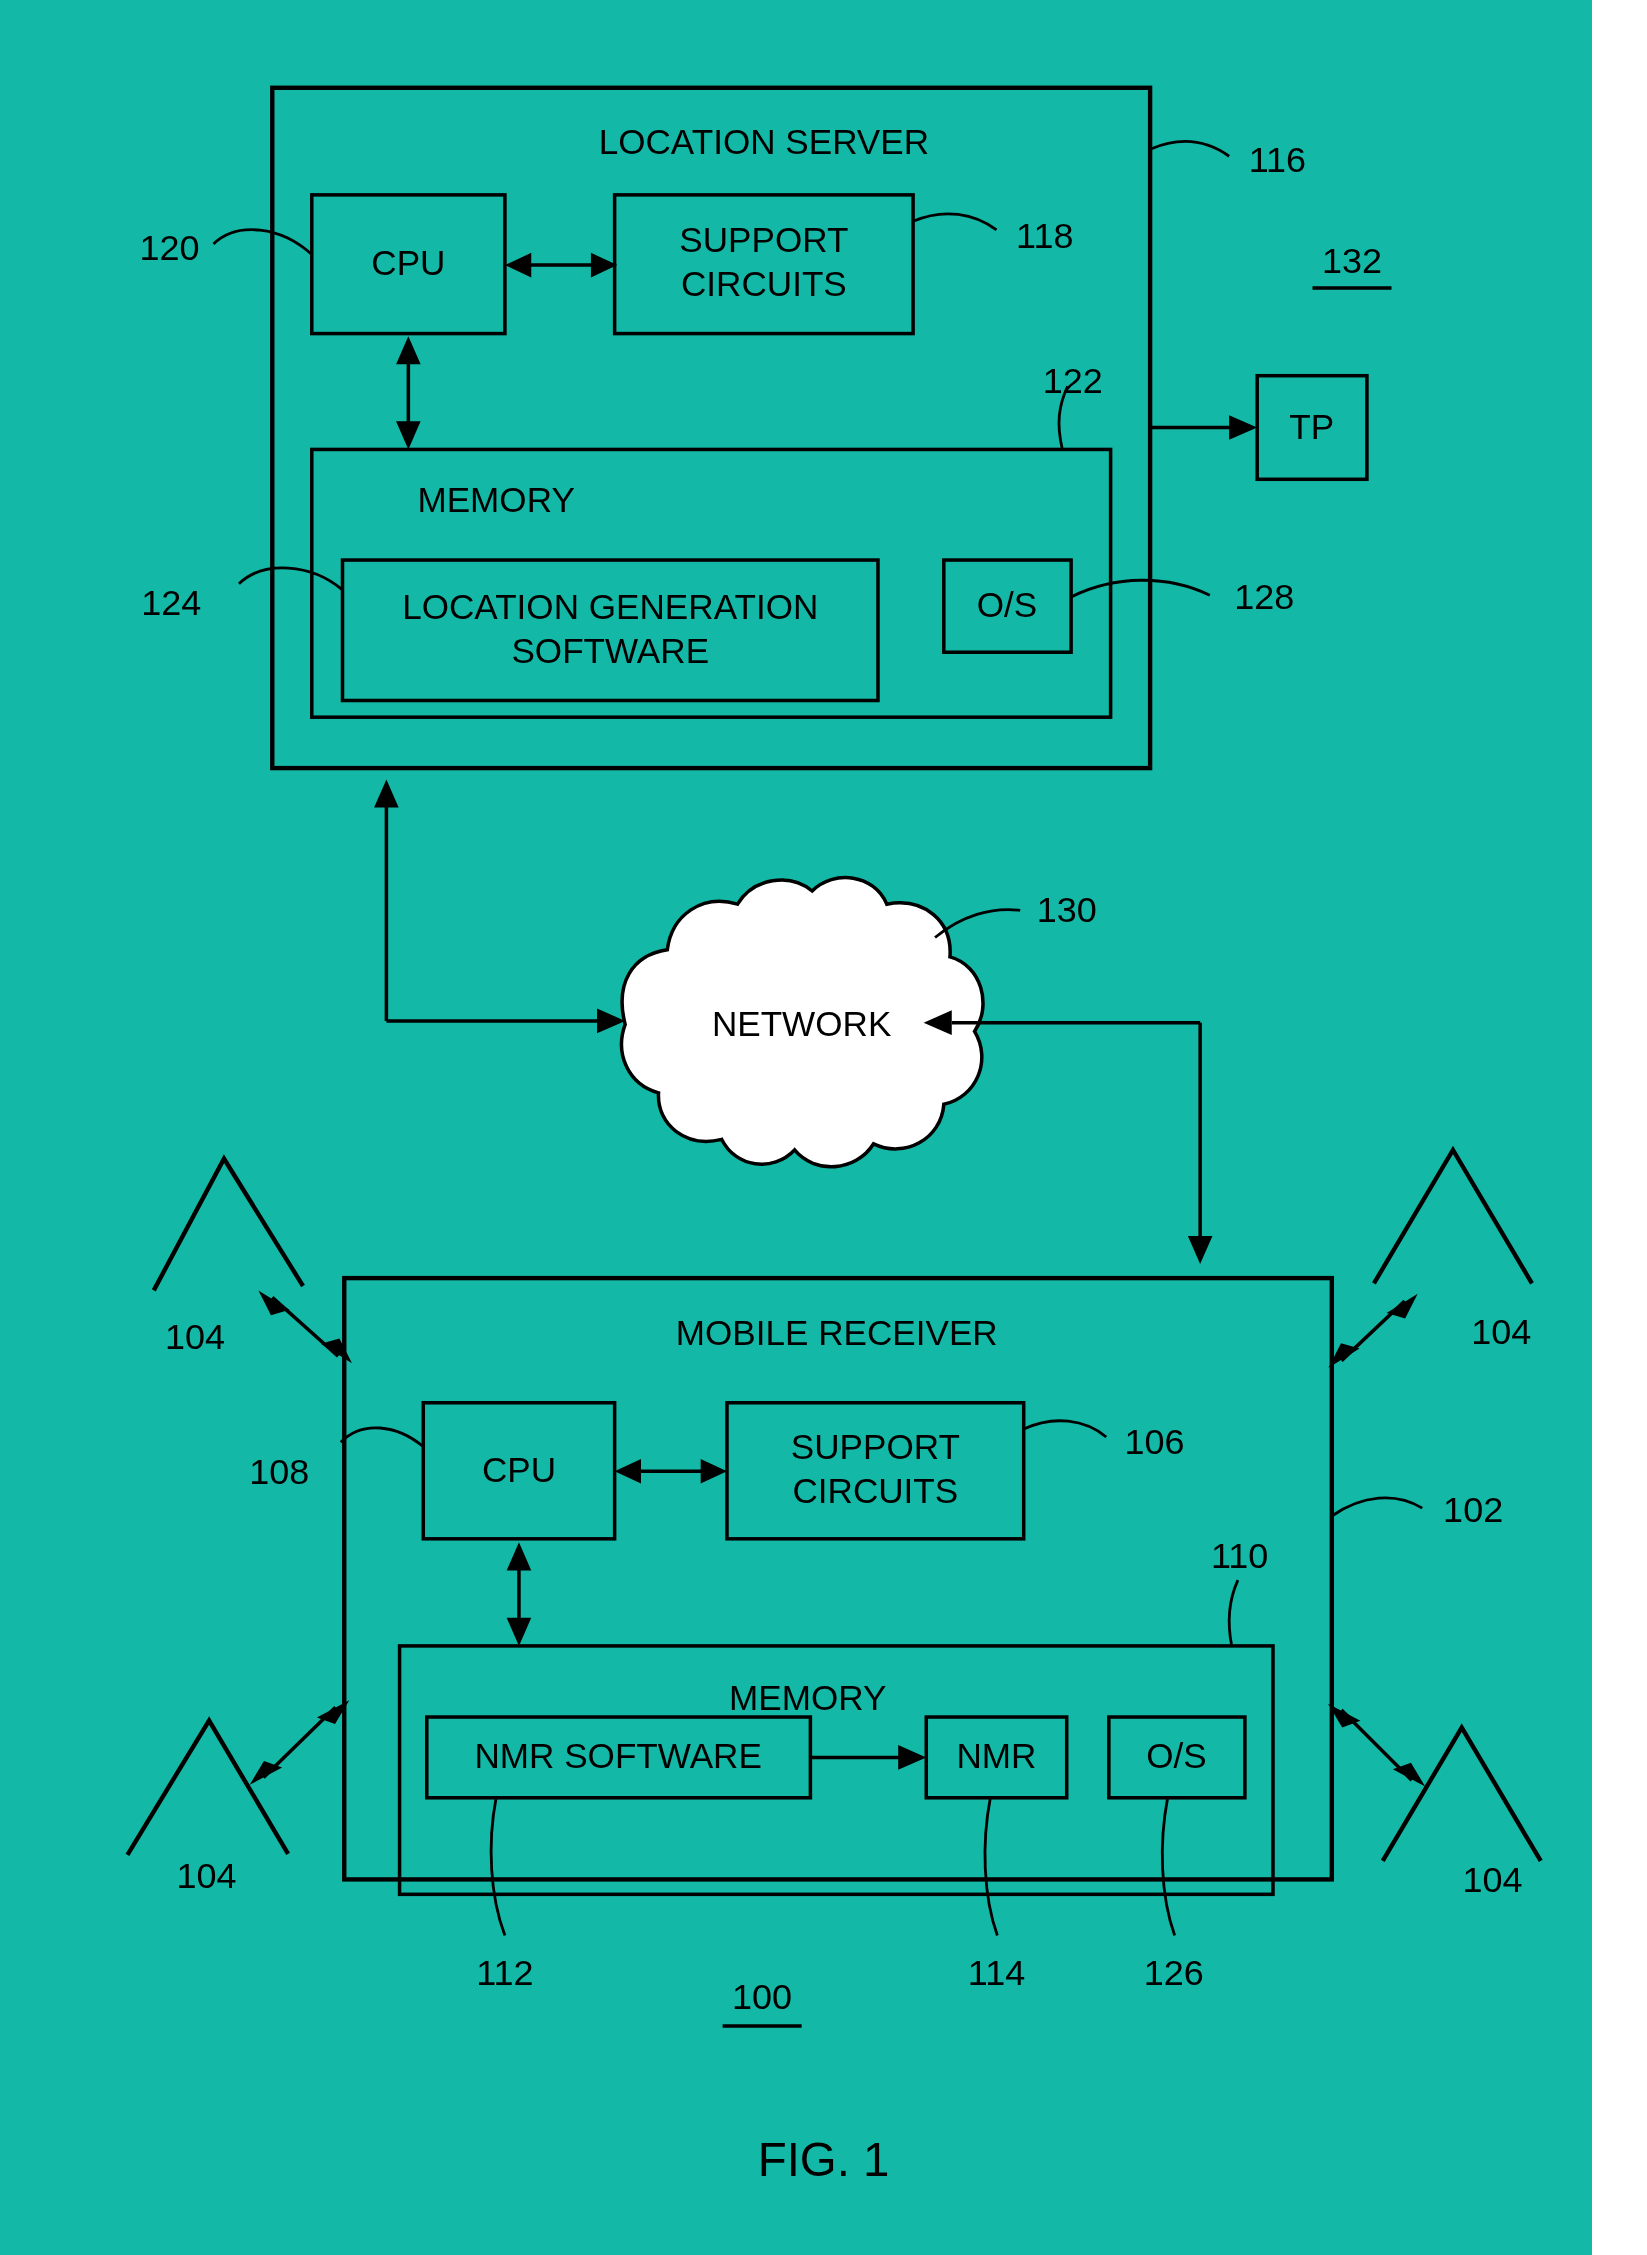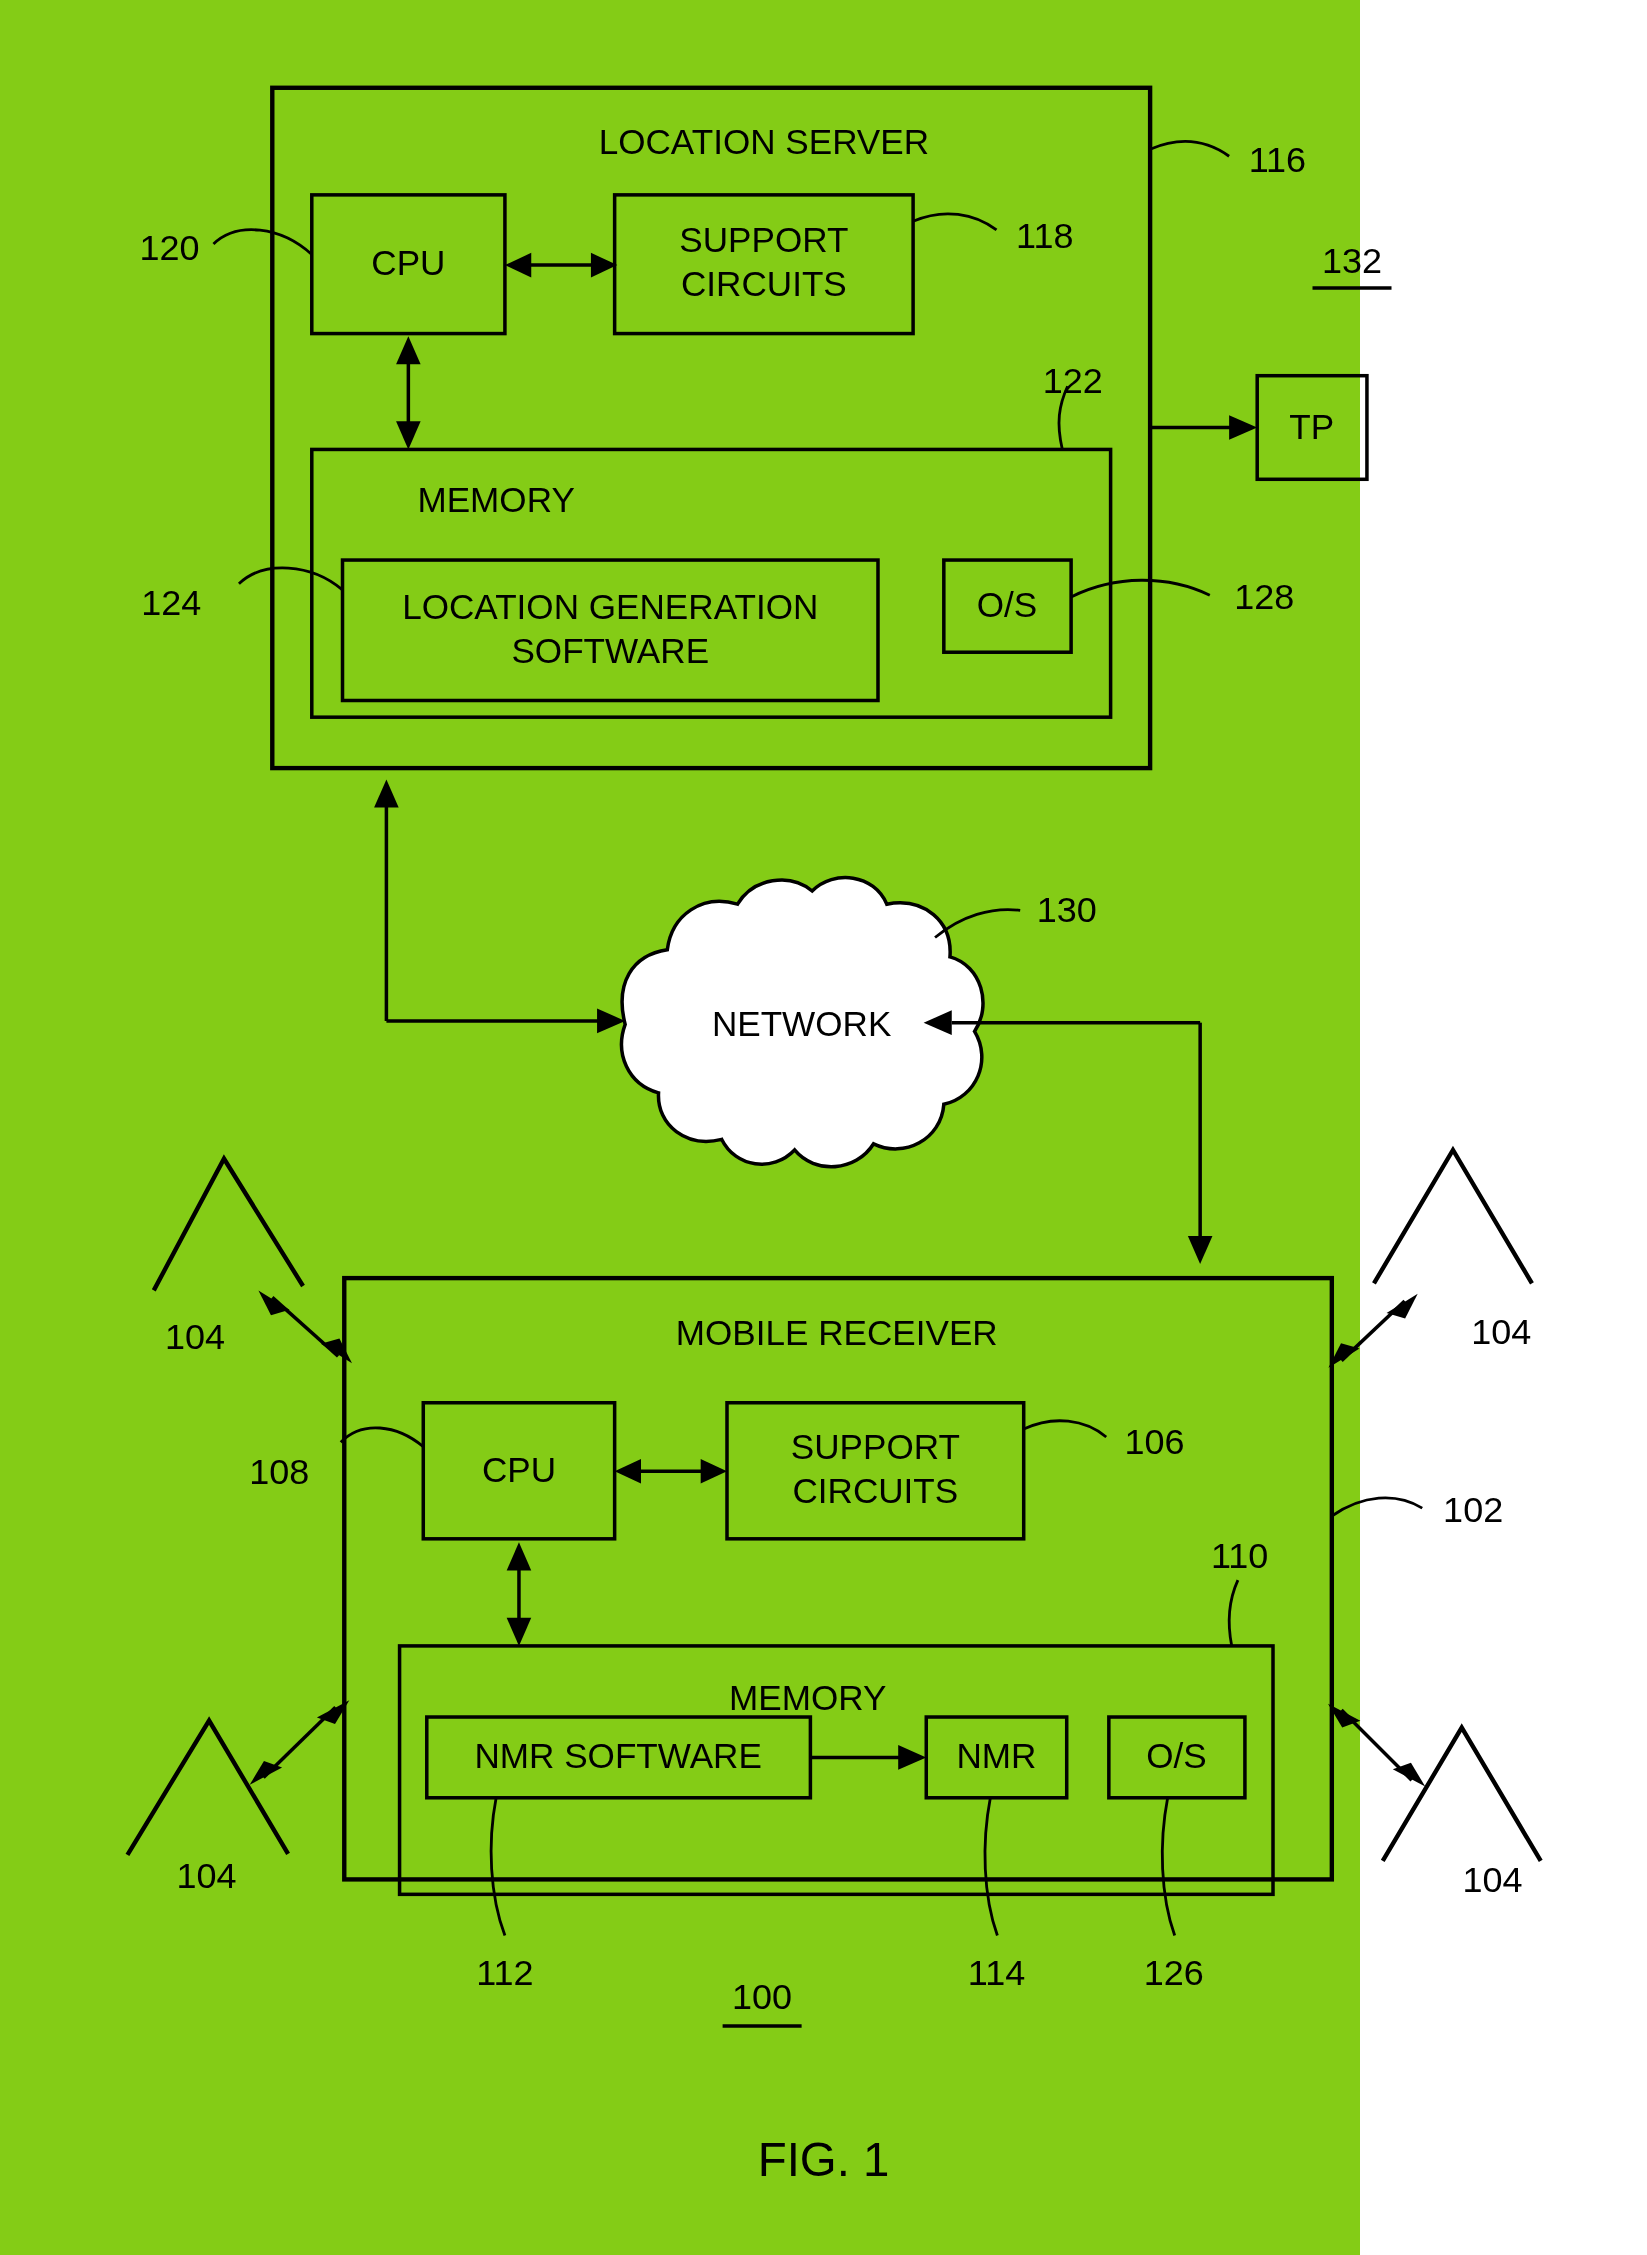--- a/index.html
+++ b/index.html
@@ -2,23 +2,23 @@
 <html style="font-size:14px"><head>
 <meta charset="utf-8">
 <style>
   html, body {
     margin: 0;
     padding: 0;
     background: #ffffff;
   }
   #page {
     position: relative;
-    width: 1360px;
+    width: 1592px;
     height: 2256px;
-    background: #84cc16;
+    background: #14b8a6;
     font-family: "Liberation Sans", sans-serif;
   }
   svg.diagram {
     position: absolute;
     top: 0;
     left: 0;
     width: 1648px;
     height: 2256px;
   }
   .box-line {

